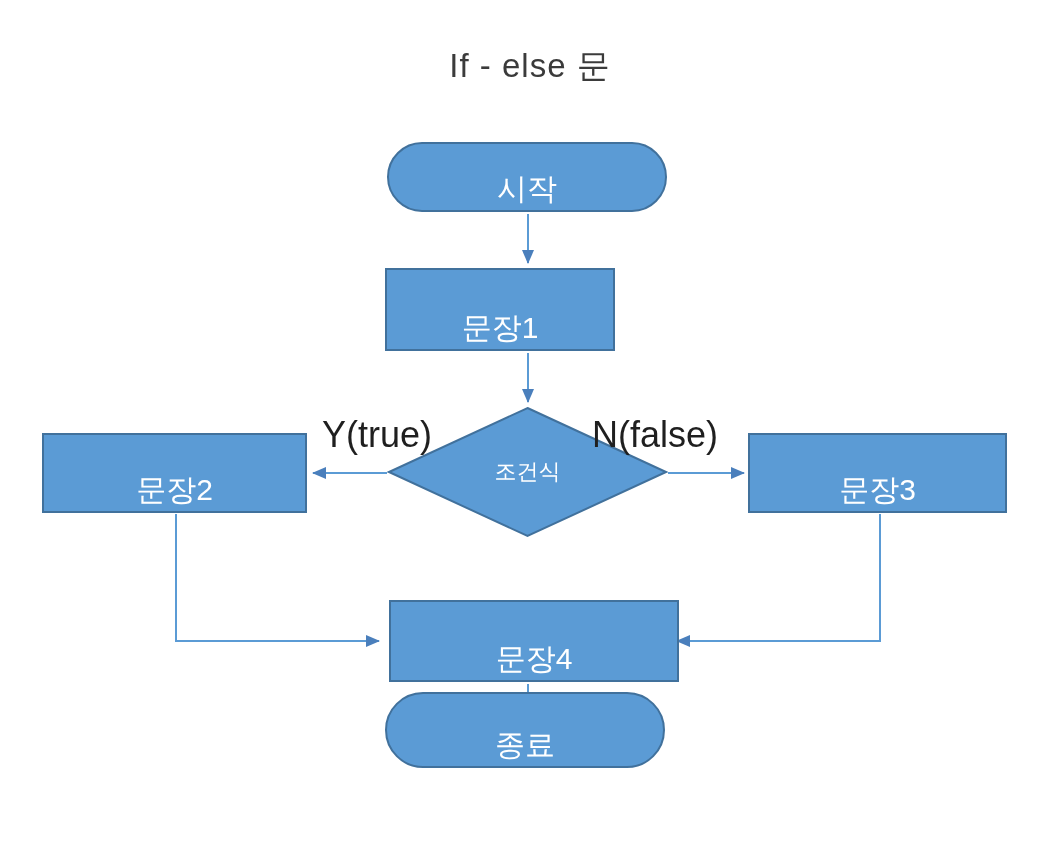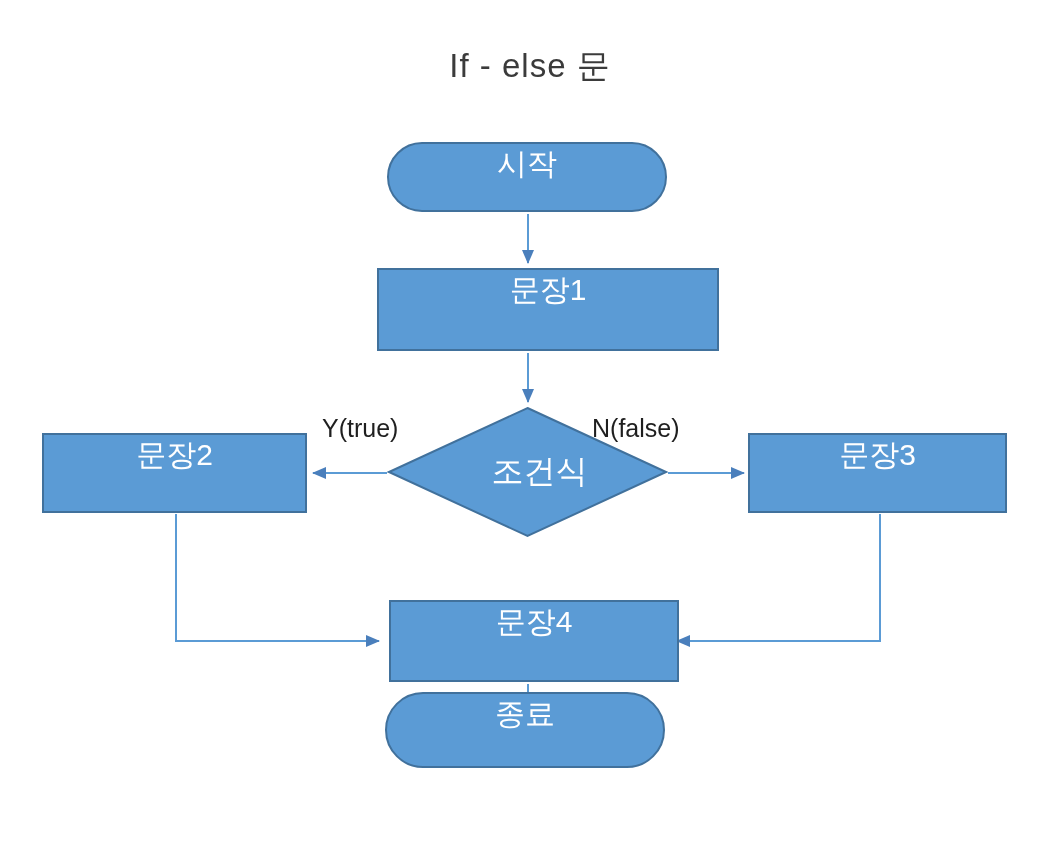--- a/index.html
+++ b/index.html
@@ -41,50 +41,50 @@
   }
   .connector {
     fill: none;
     stroke: var(--connector);
     stroke-width: 2px;
   }
   .arrowhead { fill: var(--arrowhead); stroke: none; }
   .node {
     position: absolute;
     display: flex;
-    align-items: flex-start;
+    align-items: flex-end;
     justify-content: center;
     background: var(--shape-fill);
     border: 2px solid var(--shape-border);
     color: var(--node-text);
     font-size: 30px;
   }
   .terminator { border-radius: 40px; }
   .node-start       { left: 387px; top: 142px; width: 280px; height: 70px; }
-  .node-statement1  { left: 377px; top: 268px; width: 342px; height: 83px; }
+  .node-statement1  { left: 385px; top: 268px; width: 230px; height: 83px; }
   .node-statement2  { left:  42px; top: 433px; width: 265px; height: 80px; }
   .node-statement3  { left: 748px; top: 433px; width: 259px; height: 80px; }
   .node-statement4  { left: 389px; top: 600px; width: 290px; height: 82px; }
   .node-end         { left: 385px; top: 692px; width: 280px; height: 76px; }
   .decision-wrap {
     position: absolute;
     left: 387px; top: 406px; width: 281px; height: 132px;
   }
   .decision-wrap svg { position: absolute; left: 0; top: 0; }
   .diamond { fill: var(--shape-fill); stroke: var(--shape-border); stroke-width: 2px; }
   .decision-label {
     position: absolute;
-    left: 12px; top: 0; width: 100%; height: 100%;
+    left: 0; top: 0; width: 100%; height: 100%;
     display: flex; align-items: center; justify-content: center;
     color: var(--node-text);
-    font-size: 32px;
+    font-size: 22px;
   }
   .edge-label {
     position: absolute;
-    font-size: 25px;
+    font-size: 36px;
     color: var(--edge-label-text);
     white-space: nowrap;
   }
   .edge-label-true  { left: 322px; top: 414px; }
   .edge-label-false { left: 592px; top: 414px; text-align: right; }
 </style>
 </head>
 <body>
 
 <div class="canvas">

